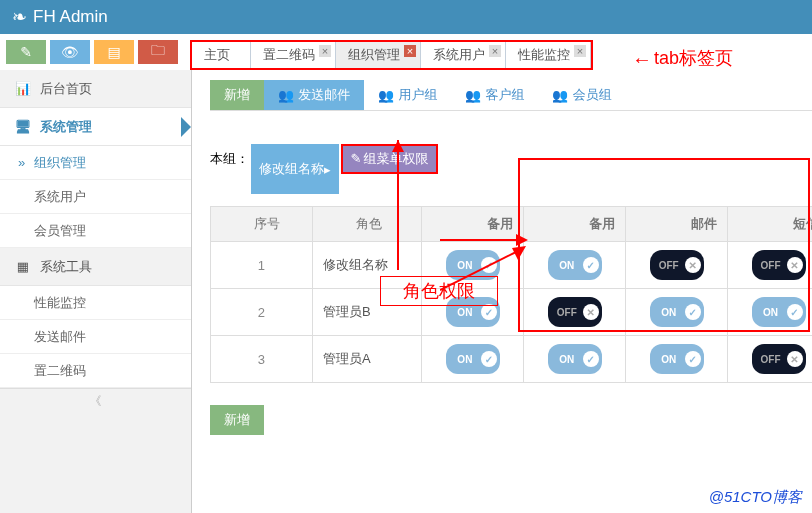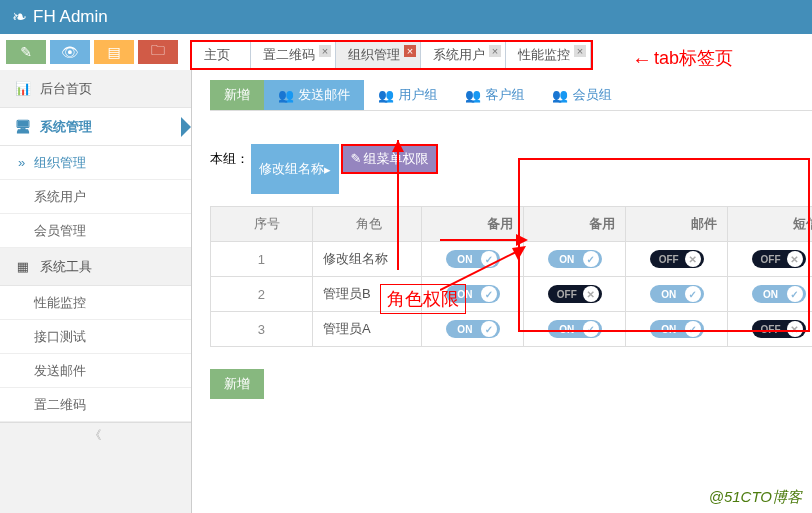--- a/index.html
+++ b/index.html
@@ -41,38 +41,38 @@
 .gbtn { background: #6fb3e0; color: #fff; padding: 16px 8px; font-size: 13px; display: flex; align-items: center; margin-top: 21px; }
 .pbtn { background: #9585bf; color: #fff; padding: 4px 8px; font-size: 13px; border: 2px solid #f00; display:flex; align-items:center; gap:2px;}
 
 .table { margin-top: 12px; border-collapse: collapse; width: 620px; }
 .table th, .table td { border: 1px solid #ddd; padding: 8px 10px; text-align: left; color: #555; }
 .table th { background: #f2f2f2; font-weight: normal; color: #777; padding-left: 43px; }
 .table th.col { text-align: right; font-weight: bold; }
 .c1 { background: #ffe08a; } .c2 { background: #b6e6b6; } .c3 { background: #c9e6ff; } .c4 { background: #e6c9ff; }
 .table td.n { text-align: center; color: #888; }
 
-.toggle { display: inline-flex; align-items: center; border-radius: 12px; height: 18px; width: 54px; justify-content: space-between; padding: 0 3px; font-size: 10px; font-weight: bold; }
+.toggle { display: inline-flex; align-items: center; border-radius: 12px; height: 30px; width: 54px; justify-content: space-between; padding: 0 3px; font-size: 10px; font-weight: bold; }
 .toggle.on { background: #8ab9dc; color: #fff; }
 .toggle.off { background: #0f172a; color: #aaa; }
 .toggle .knob { width: 16px; height: 16px; background: #fff; border-radius: 50%; display: flex; align-items: center; justify-content: center; font-size: 10px; }
 .toggle.on .knob { color: #8ab9dc; order: 2; }
 .toggle.off .knob { color: #aaa; order: 0; }
 .toggle .txt { flex: 1; text-align: center; }
 
 .addbtn { margin-top: 22px; background: #87b87f; color: #fff; padding: 6px 14px; display: inline-block; }
 
 .anno { position: absolute; color: #f00; font-size: 18px; pointer-events: none; }
 .anno.a1 { left: 632px; top: 46px; }
-.anno.a2 { left: 380px; top: 284px; border: 1px solid #f00; padding: 2px 6px; }
+.anno.a2 { left: 380px; top: 276px; border: 1px solid #f00; padding: 2px 22px; }
 .redbox { position: absolute; border: 2px solid #f00; pointer-events: none; }
 .rb1 { left: 518px; top: 158px; width: 292px; height: 174px; }
 .arrow { position: absolute; pointer-events: none; }
 
-.watermark { position: absolute; right: 10px; bottom: 6px; color: #4d7c0f; font-size: 15px; font-style: italic; }
+.watermark { position: absolute; right: 10px; bottom: 6px; color: #1d4ed8; font-size: 15px; font-style: italic; }
 </style>
 </head>
 <body>
 
 <div class="topbar">
   <span class="leaf">❧</span>
   <span>FH Admin</span>
 </div>
 
 <div class="ribbon">
@@ -111,23 +111,20 @@
         <span>会员管理</span>
       </div>
     <div class="item">
         <span class="ic">▦</span>
         <span>系统工具</span>
       </div>
     <div class="sub">
         <span>性能监控</span>
       </div>
     <div class="sub">
-        <span>接口测试</span>
-      </div>
-    <div class="sub">
         <span>发送邮件</span>
       </div>
     <div class="sub">
         <span>置二维码</span>
       </div>
     <div class="collapse">《</div>
   </div>
 
   <div class="main">
     <div class="pilltabs">

